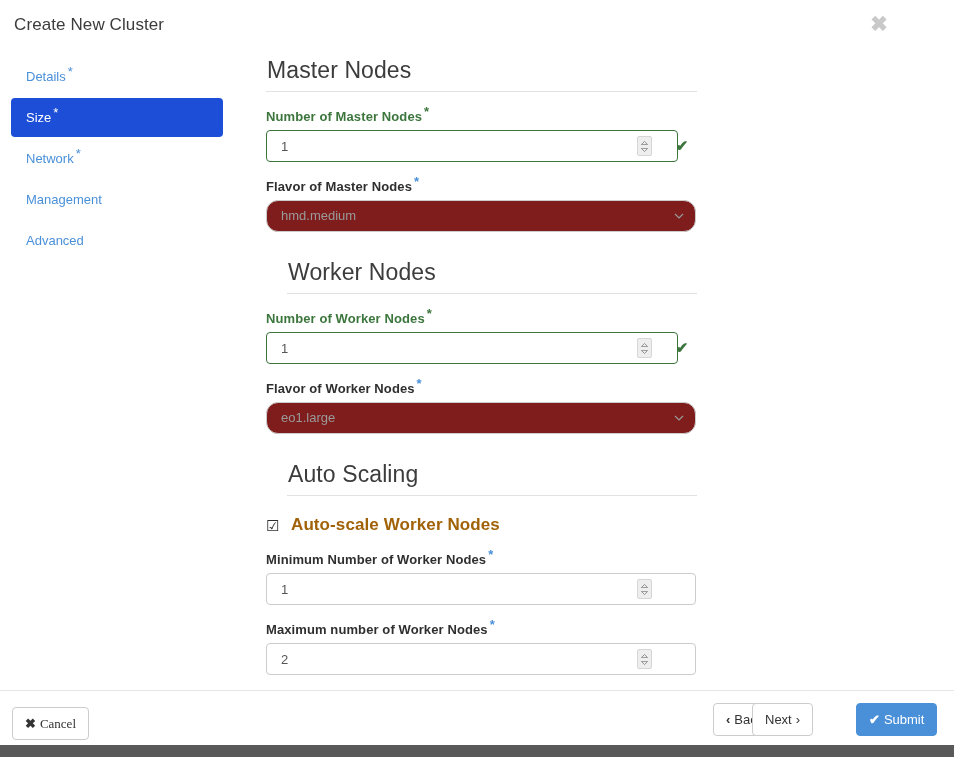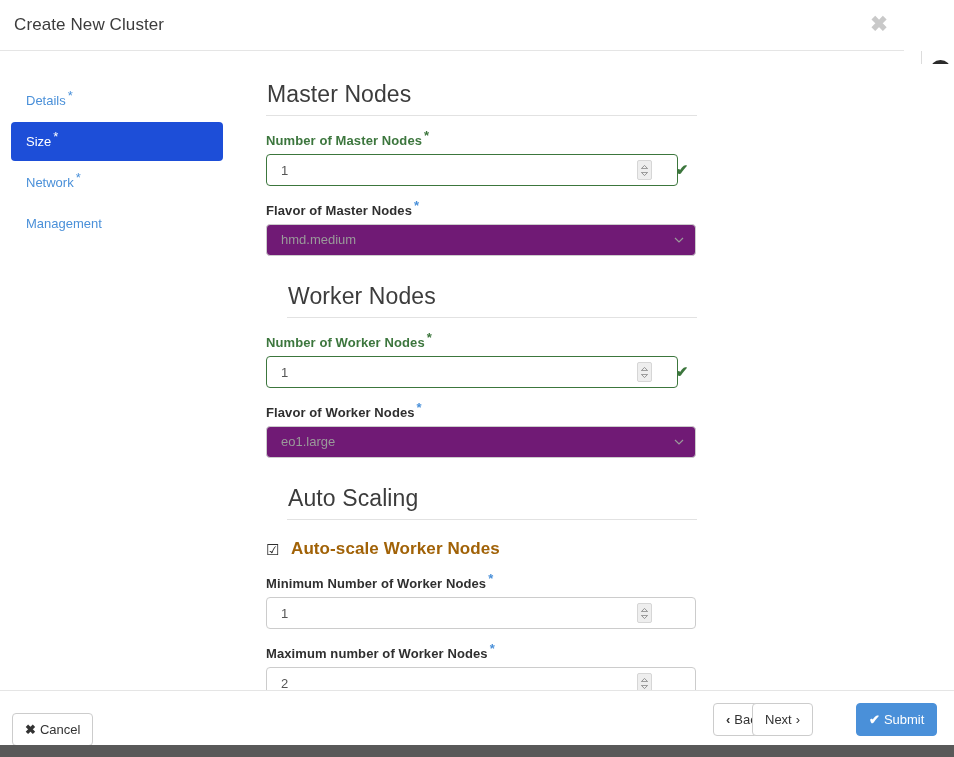--- a/index.html
+++ b/index.html
@@ -78,21 +78,21 @@
     font-size: 14px;
     font-weight: bold;
     line-height: 21px;
     text-align: center;
     font-family: "Liberation Serif", serif;
   }
 
   
   .modal-body {
     position: absolute;
-    top: 64px;
+    top: 40px;
     left: 0;
     width: 954px;
     height: 639px;
     background: #fff;
     overflow: hidden;
   }
 
   
   .sidebar {
     position: absolute;
@@ -234,22 +234,22 @@
   .select-wrap {
     position: relative;
     height: 32px;
     width: 430px;
   }
   .select-box {
     width: 430px;
     height: 32px;
     box-sizing: border-box;
     border: 1px solid #cccccc;
-    border-radius: 4px;
-    background: #701a75;
+    border-radius: 12px;
+    background: #7f1d1d;
     font-family: "Liberation Sans", sans-serif;
     font-size: 13px;
     color: #9a9a9a;
     padding: 0 30px 0 14px;
     line-height: 30px;
     cursor: pointer;
     white-space: nowrap;
     overflow: hidden;
   }
   .select-caret {
@@ -304,21 +304,21 @@
     border-radius: 4px;
     background: #ffffff;
     font-family: "Liberation Sans", sans-serif;
     font-size: 13px;
     color: #333333;
     cursor: pointer;
     padding: 0 12px;
     line-height: 31px;
     white-space: nowrap;
   }
-  .btn-cancel { left: 12px;  top: 22px; }
+  .btn-cancel { left: 12px;  top: 16px; font-family: Liberation Serif, serif; }
   .btn-back   { left: 713px; top: 12px; }
   .btn-next   { left: 752px; top: 12px; }
   .btn-submit {
     left: 856px; top: 12px;
     background: #4a90d9;
     border-color: #4a90d9;
     color: #ffffff;
   }
   .btn .gly { margin-right: 4px; font-weight: bold; }
   .btn .gly-r { margin-left: 4px; }
@@ -352,20 +352,23 @@
       <span>Details</span><span class="req-star">*</span>
     </div>
     <div class="nav-item active">
       <span>Size</span><span class="req-star">*</span>
     </div>
     <div class="nav-item">
       <span>Network</span><span class="req-star">*</span>
     </div>
     <div class="nav-item">
       <span>Management</span>
+    </div>
+    <div class="nav-item">
+      <span>Advanced</span>
     </div>
   </div>
 
   <div class="form-col">
 
     <h2 class="section-head">Master Nodes</h2>
 
     <div class="field">
       <label class="field-label valid">
         <span>Number of Master Nodes</span><span class="req-star">*</span>

